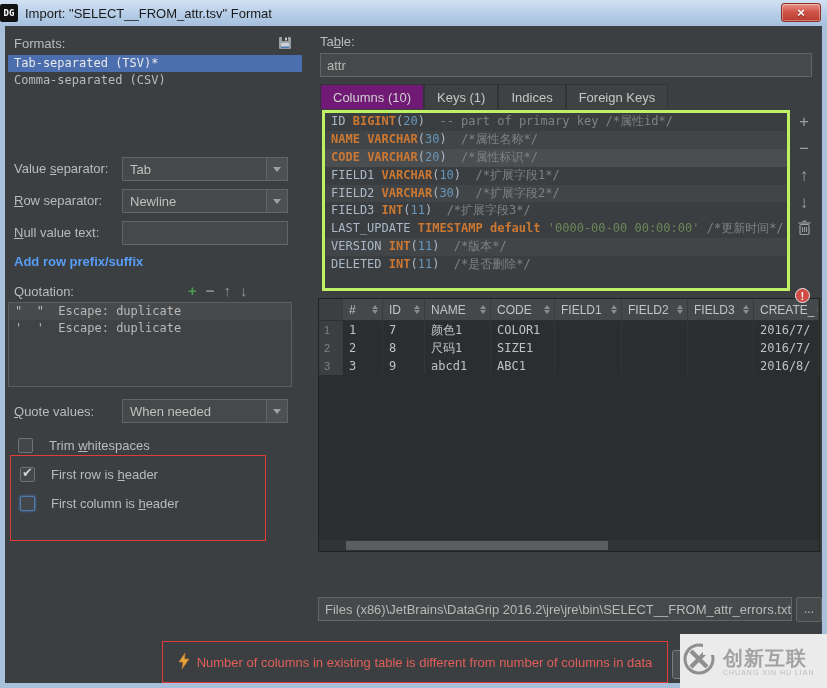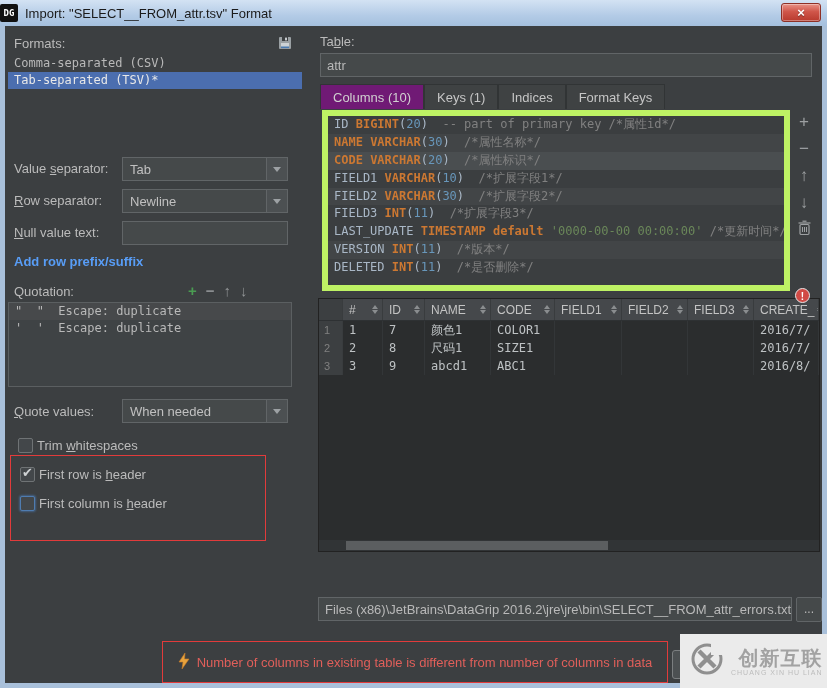--- a/index.html
+++ b/index.html
@@ -51,37 +51,37 @@
   
   .q-tools { display:flex; gap:9px; font-size:15px; font-weight:bold; }
   .q-tools span { cursor:pointer; color:#8f9294; }
   .q-tools .plus { color:#4a9c52; }
   .quote-box { left:3px; top:276px; width:284px; height:85px; border:1px solid #5b5f61; background:#3f4345; }
   .q-row { height:17px; line-height:17px; font-family:"DejaVu Sans Mono",monospace;
     font-size:12px; color:#b9b9b9; padding-left:6px; white-space:pre; cursor:pointer; }
   .q-row.first { background:#47494b; }
 
   
-  .cb-row { display:flex; align-items:center; gap:4px; cursor:pointer;text-align:right; }
+  .cb-row { display:flex; align-items:center; gap:16px; cursor:pointer;text-align:right; }
   .cb { width:15px; height:15px; background:#43474a; border:1px solid #6f7375; border-radius:2px;
     position:relative; flex:none; }
   .cb.focus { border-color:#4f7cb0; box-shadow:0 0 2px 1px rgba(74,126,187,.55); }
   .cb.checked::after { content:"✔"; position:absolute; left:1px; top:-3px; color:#cfd2d4; font-size:13px; }
 
   .red-annot { border:1px solid #e23b3b; }
 
   
   .tabbar { left:315px; top:57px; width:492px; height:26px; display:flex; align-items:flex-end; }
   .tab { height:25px; line-height:25px; padding:0 12px; background:#3f4243; color:#c6c6c6;
     font-size:13px; border:1px solid #313435; border-bottom:none; margin-right:0; cursor:pointer; }
   .tab.active { background:#701a75; color:#d0d0d0; }
 
   
   .ddl { left:317px; top:84px; width:468px; height:181px; background:#3b3e40;
-    border:6px solid #bef264; overflow:hidden; font-family:"DejaVu Sans Mono",monospace;
+    border:3px solid #bef264; overflow:hidden; font-family:"DejaVu Sans Mono",monospace;
     font-size:12px; }
   .ddl-row { height:17.9px; line-height:17.9px; padding-left:6px; white-space:pre; cursor:pointer; }
   .ddl-row.stripe { background:#424547; }
   .ddl-row.sel { background:#4a4e50; }
   .tk-id { color:#a9b7c6; } .tk-kw { color:#cc7832; font-weight:bold; }
   .tk-num { color:#6897bb; } .tk-pl { color:#a9b7c6; }
   .tk-com { color:#808080; } .tk-str { color:#6a8759; }
 
   
   .tool-col { left:787px; top:86px; width:24px; display:flex; flex-direction:column; gap:7px; align-items:center; }
@@ -118,21 +118,21 @@
   .hidden-btn { left:667px; top:624px; width:60px; height:29px; background:#4c5052;
     border:1px solid #7b7e80; border-radius:3px; }
 
   
   .warn-box { left:157px; top:615px; width:506px; height:42px; border:1px solid #e23b3b;
     display:flex; align-items:center; justify-content:center; gap:7px; }
   .warn-text { color:#e05f5a; font-size:13px; }
 
   
   .watermark { position:absolute; left:680px; top:634px; width:147px; height:54px;
-    background:#ebebeb; z-index:20; display:flex; align-items:center; padding-left:9px;text-align:right; }
+    background:#ebebeb; z-index:20; display:flex; align-items:center; padding-left:1px; }
   .wm-text { margin-left:6px; }
   .wm-cn { color:#a2a2a2; font-size:20px; font-weight:bold; letter-spacing:1px; line-height:22px; }
   .wm-en { color:#bcbcbc; font-size:7px; letter-spacing:1px; }
 </style>
 </head>
 <body>
 
 <div class="win">
 
   <div class="titlebar">
@@ -149,22 +149,22 @@
       <svg width="16" height="16" viewBox="0 0 16 16">
         <rect x="2" y="2" width="12" height="12" rx="1" fill="#9aa0a3"></rect>
         <rect x="5" y="2" width="6" height="4" fill="#3c3f41"></rect>
         <rect x="8" y="2.6" width="2" height="2.8" fill="#c7cbce"></rect>
         <rect x="4" y="8" width="8" height="5" fill="#cdd2d5"></rect>
         <rect x="4" y="11.5" width="8" height="1.6" fill="#4a7ab0"></rect>
       </svg>
     </span>
 
     <div class="abs formats-list">
+        <div class="fmt-item sel">Tab-separated (TSV)*</div>
         <div class="fmt-item">Comma-separated (CSV)</div>
-        <div class="fmt-item sel">Tab-separated (TSV)*</div>
       </div>
 
     <div class="abs lbl" style="left:9px; top:135px;"><span>Value </span><u>s</u><span>eparator:</span></div>
     <div class="abs combo" style="left:117px; top:131px; width:166px;">
       <span class="val">Tab</span>
       <span class="arrow">
           <i></i>
         </span>
     </div>
 
@@ -218,21 +218,21 @@
       <span class="lbl"><span>First column is </span><u>h</u><span>eader</span></span>
     </div>
 
     <div class="abs lbl" style="left:315px; top:8px;"><span>Ta</span><u>b</u><span>le:</span></div>
     <div class="abs text-input" style="left:315px; top:27px; width:492px;">attr</div>
 
     <div class="abs tabbar">
         <div class="tab active">Columns (10)</div>
         <div class="tab">Keys (1)</div>
         <div class="tab">Indices</div>
-        <div class="tab">Format Keys</div>
+        <div class="tab">Foreign Keys</div>
       </div>
 
     <div class="abs ddl">
         <div class="ddl-row"><span class="tk-id">ID </span><span class="tk-kw">BIGINT</span><span class="tk-pl">(</span><span class="tk-num">20</span><span class="tk-pl">)</span><span class="tk-com">  -- part of primary key /*属性id*/</span></div>
         <div class="ddl-row stripe"><span class="tk-kw">NAME</span><span class="tk-pl"> </span><span class="tk-kw">VARCHAR</span><span class="tk-pl">(</span><span class="tk-num">30</span><span class="tk-pl">)</span><span class="tk-com">  /*属性名称*/</span></div>
         <div class="ddl-row sel"><span class="tk-kw">CODE</span><span class="tk-pl"> </span><span class="tk-kw">VARCHAR</span><span class="tk-pl">(</span><span class="tk-num">20</span><span class="tk-pl">)</span><span class="tk-com">  /*属性标识*/</span></div>
         <div class="ddl-row"><span class="tk-id">FIELD1 </span><span class="tk-kw">VARCHAR</span><span class="tk-pl">(</span><span class="tk-num">10</span><span class="tk-pl">)</span><span class="tk-com">  /*扩展字段1*/</span></div>
         <div class="ddl-row stripe"><span class="tk-id">FIELD2 </span><span class="tk-kw">VARCHAR</span><span class="tk-pl">(</span><span class="tk-num">30</span><span class="tk-pl">)</span><span class="tk-com">  /*扩展字段2*/</span></div>
         <div class="ddl-row"><span class="tk-id">FIELD3 </span><span class="tk-kw">INT</span><span class="tk-pl">(</span><span class="tk-num">11</span><span class="tk-pl">)</span><span class="tk-com">  /*扩展字段3*/</span></div>
         <div class="ddl-row"><span class="tk-id">LAST_UPDATE </span><span class="tk-kw">TIMESTAMP default </span><span class="tk-str">'0000-00-00 00:00:00'</span><span class="tk-com"> /*更新时间*/</span></div>

